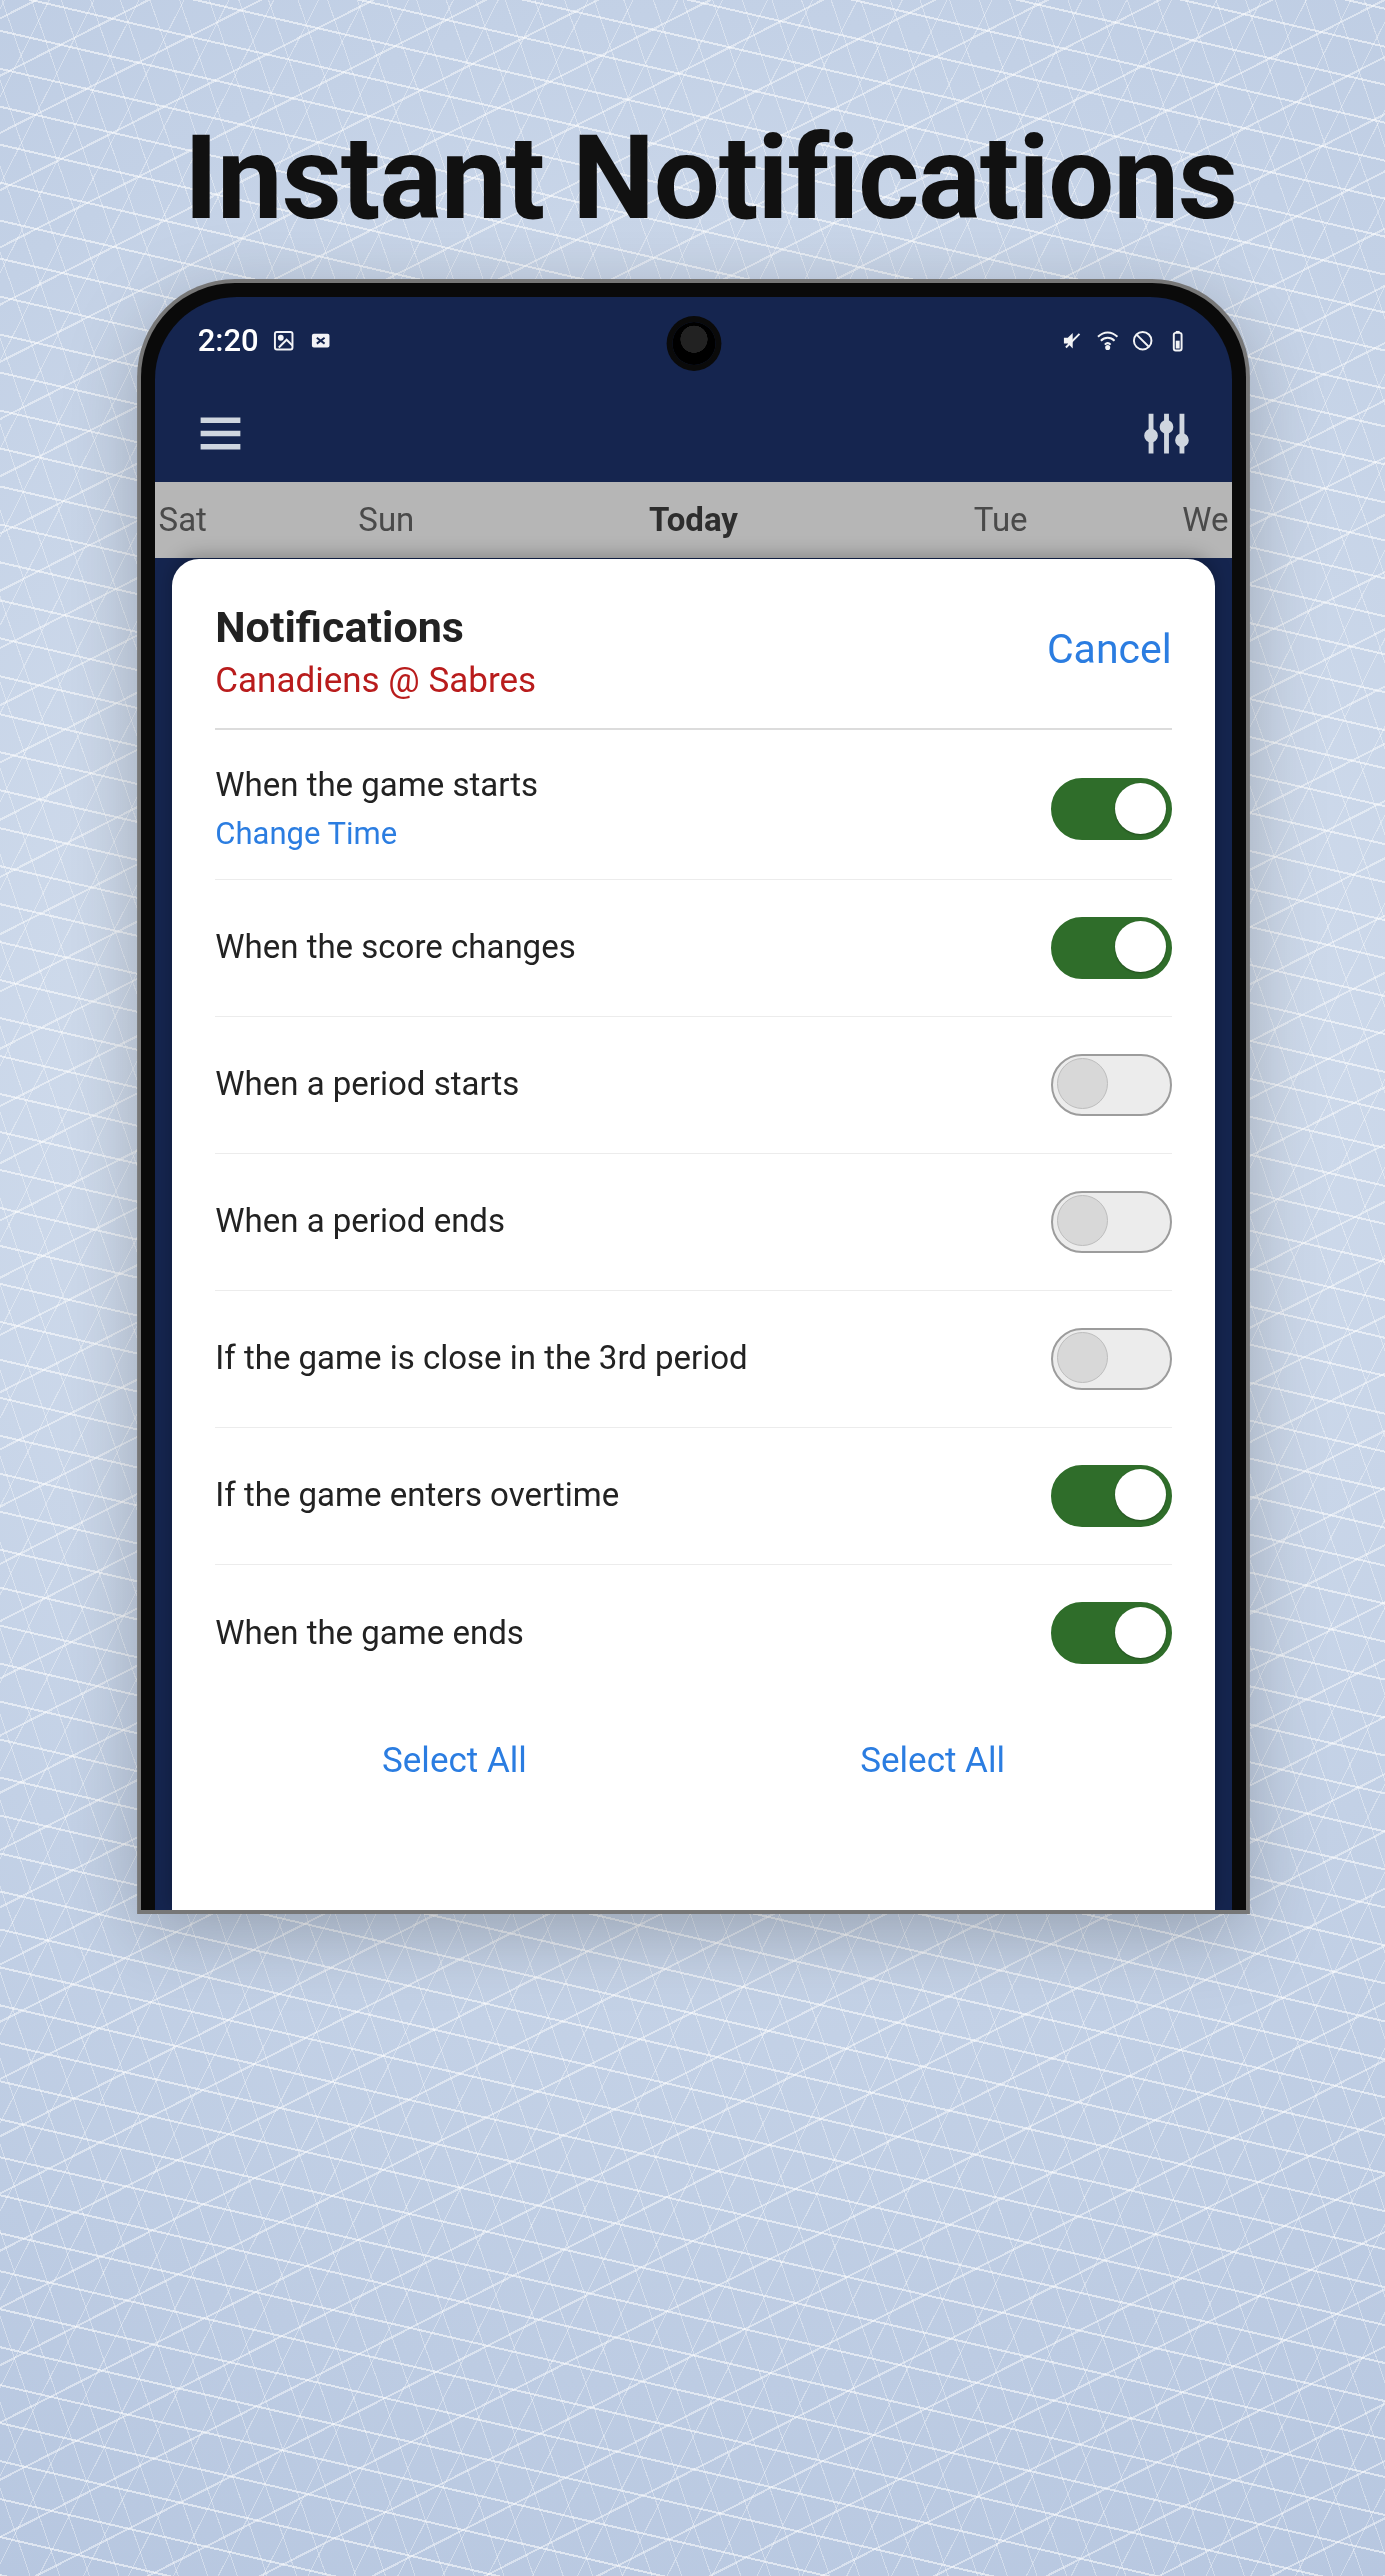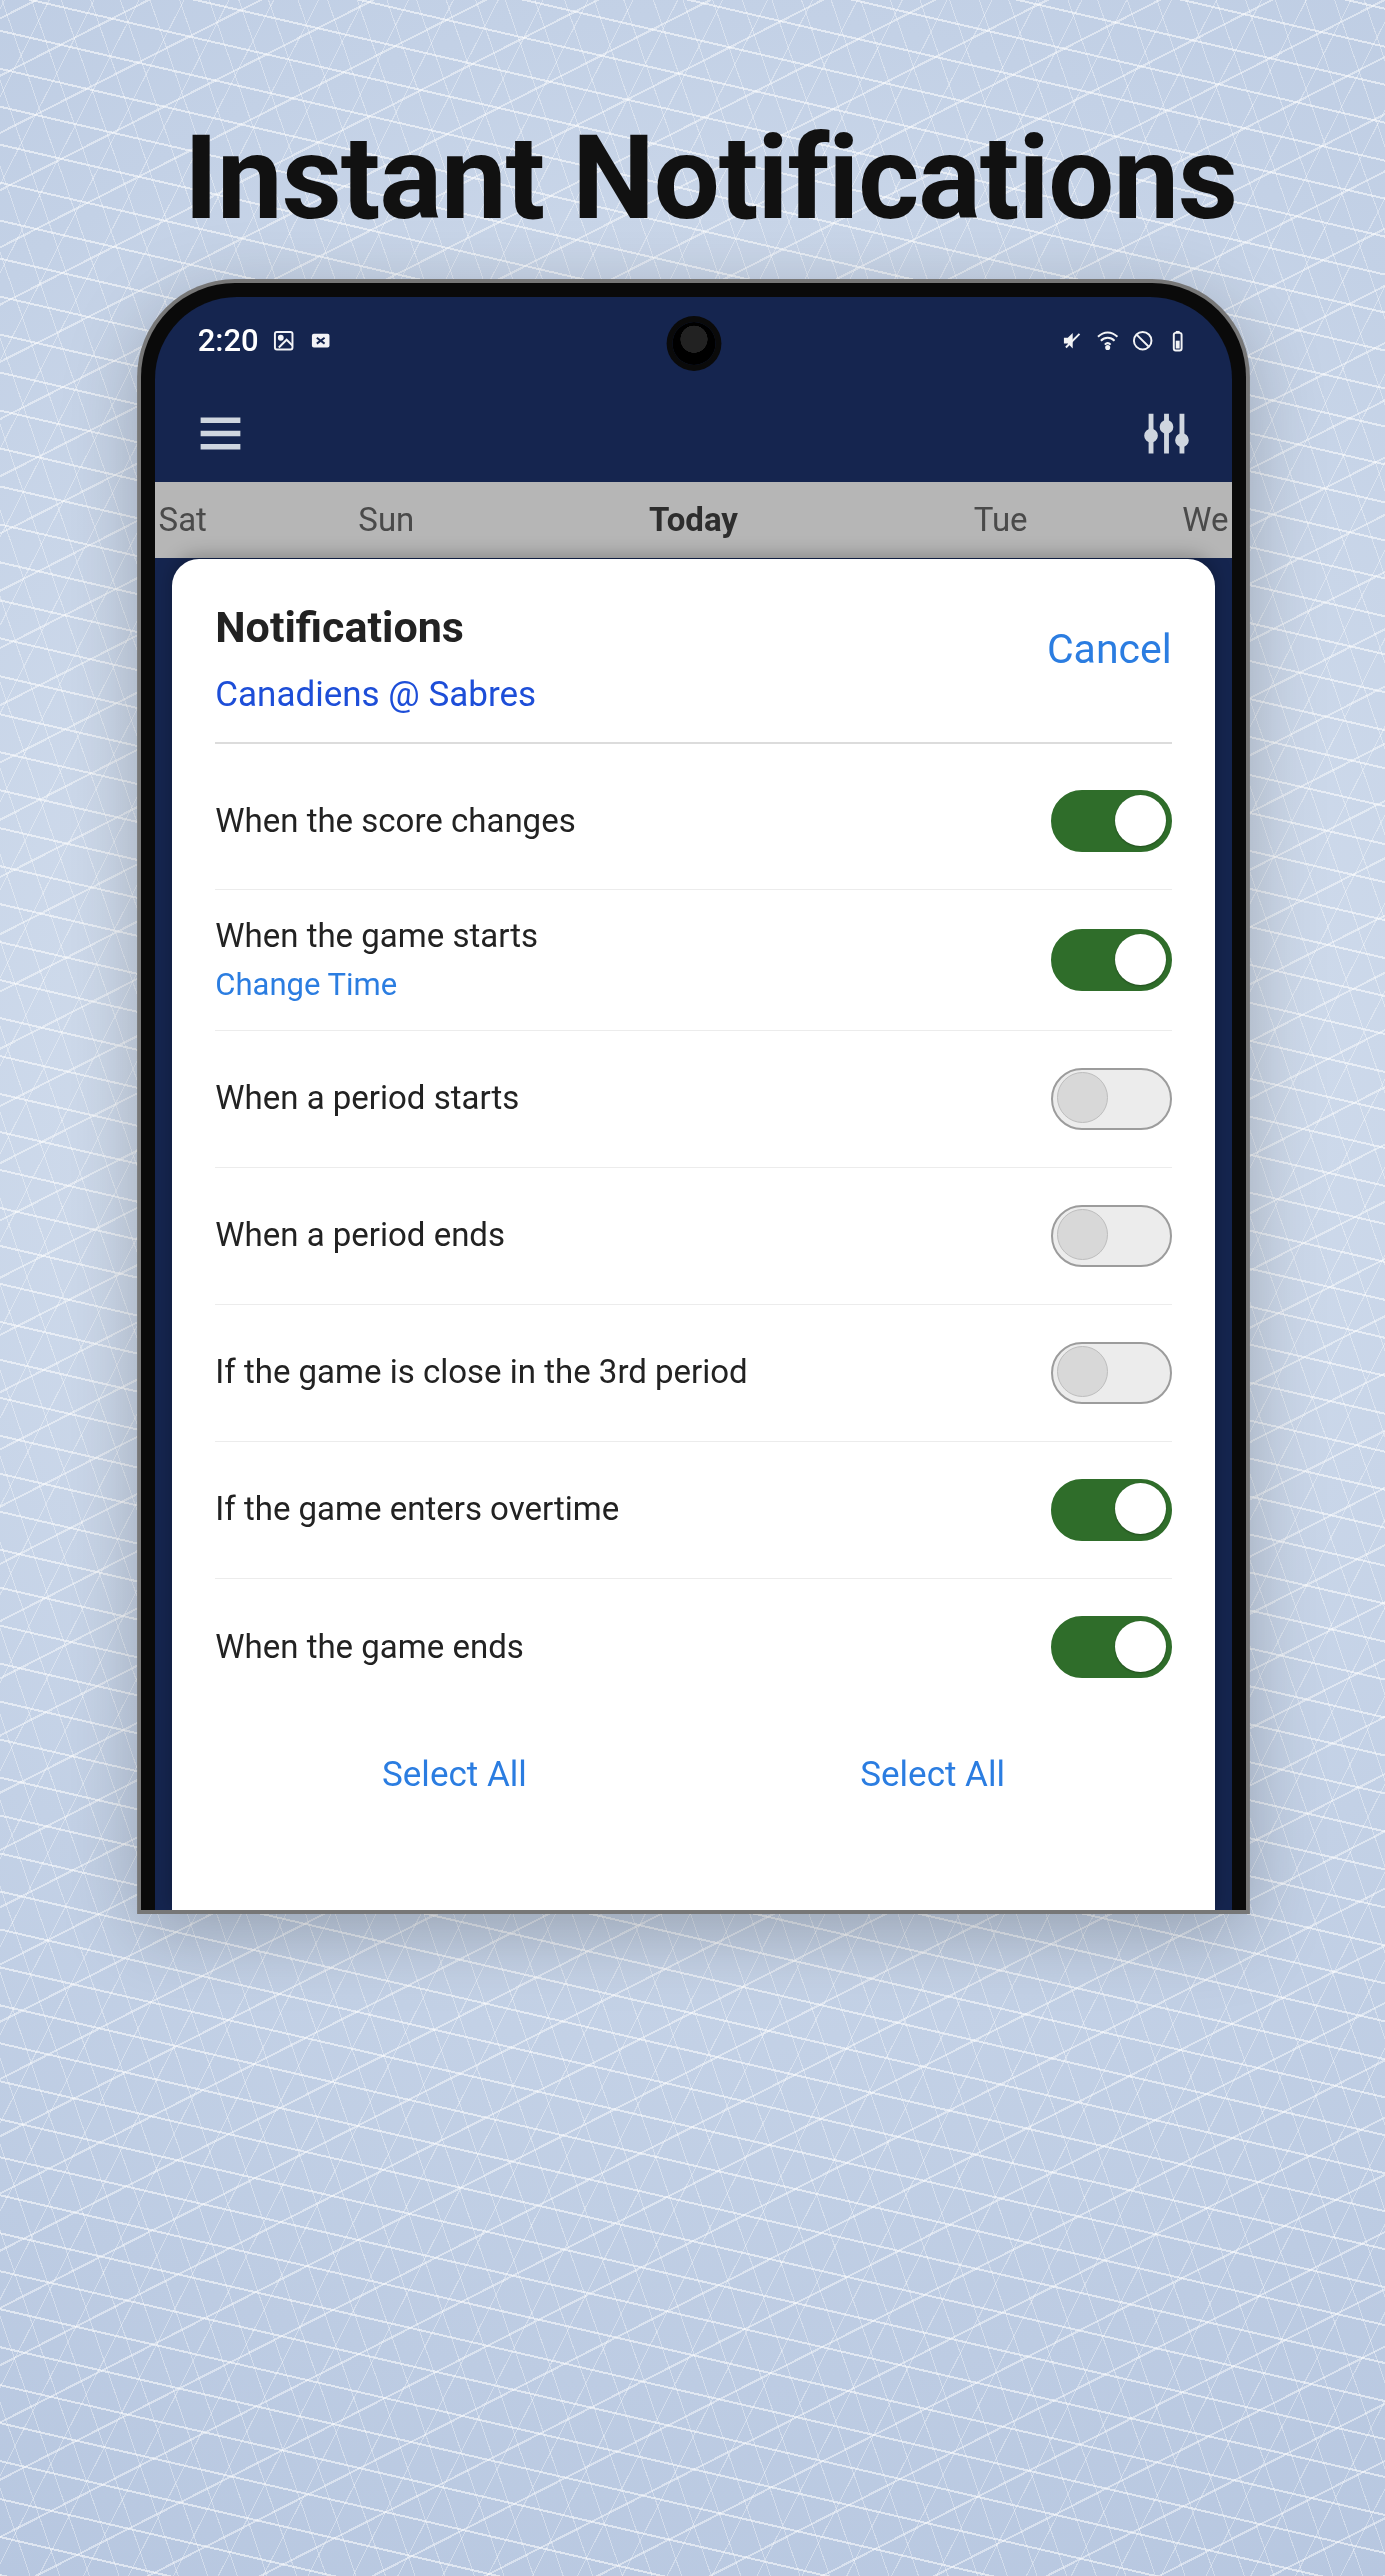--- a/index.html
+++ b/index.html
@@ -116,21 +116,21 @@
     background: #ffffff;
     border-radius: 27px 27px 0 0;
     box-shadow: 0 -3.9px 17.6px rgba(0,0,0,0.25);
     padding: 43px 43px 39px 43px;
     color: #222;
     overflow: hidden;
   }
 
   .sheet-header { display: flex; justify-content: space-between; align-items: flex-start; }
   .sheet-title { font-size: 43px; font-weight: 700; color: #222; }
-  .sheet-sub   { font-size: 35px; color: #1d4ed8; margin-top: 22px; }
+  .sheet-sub   { font-size: 35px; color: #b91c1c; margin-top: 8px; }
   .cancel-link { color: #2b7de1; font-size: 41px; margin-top: 23px; }
 
   .divider { height: 2px; background: #dcdcdc; margin: 27px 0 9.8px 0; }
 
   .opt-row {
     display: flex; justify-content: space-between; align-items: center;
     min-height: 137px;
     border-bottom: 1px solid #ececec;
     padding: 23.4px 0;
   }
@@ -266,27 +266,27 @@
           <div class="sheet-title">Notifications</div>
           <div class="sheet-sub">Canadiens @ Sabres</div>
         </div>
         <div class="cancel-link">Cancel</div>
       </div>
 
       <div class="divider"></div>
 
       <div id="options-list">
           <div class="opt-row">
+            <div class="opt-label">When the game starts<span class="opt-sublink">Change Time</span></div>
+            <div class="toggle on">
+              <div class="knob"></div>
+            </div>
+          </div>
+          <div class="opt-row">
             <div class="opt-label">When the score changes</div>
-            <div class="toggle on">
-              <div class="knob"></div>
-            </div>
-          </div>
-          <div class="opt-row">
-            <div class="opt-label">When the game starts<span class="opt-sublink">Change Time</span></div>
             <div class="toggle on">
               <div class="knob"></div>
             </div>
           </div>
           <div class="opt-row">
             <div class="opt-label">When a period starts</div>
             <div class="toggle off">
               <div class="knob"></div>
             </div>
           </div>

